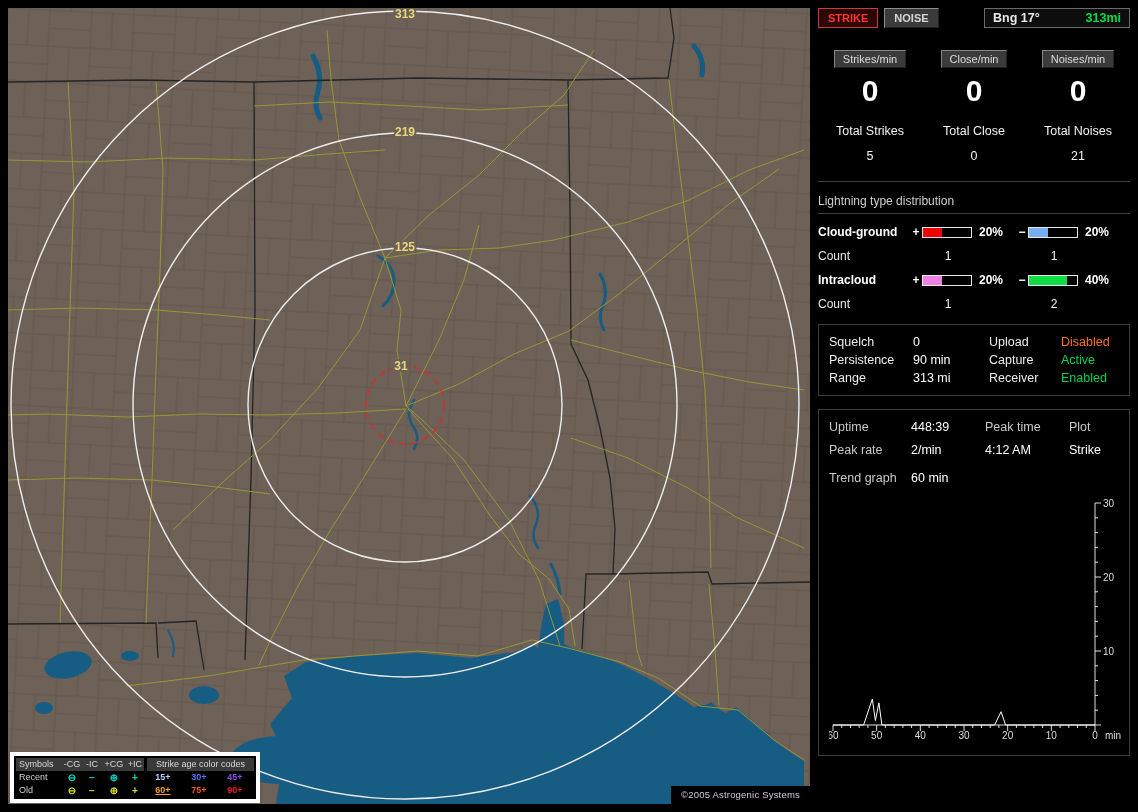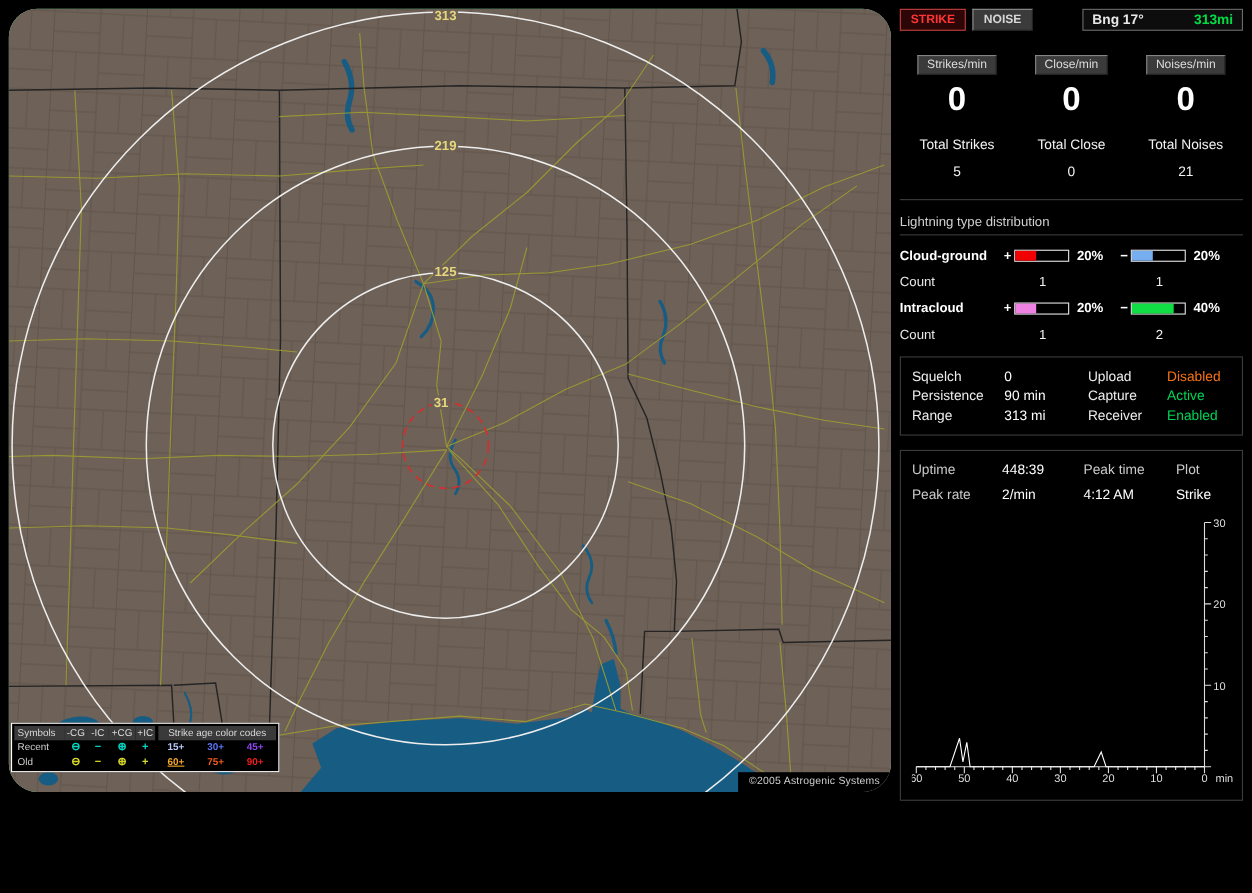--- a/index.html
+++ b/index.html
@@ -1,28 +1,28 @@
 <!DOCTYPE html>
 <html><head>
 <meta charset="utf-8">
 <style>
   * { margin:0; padding:0; box-sizing:border-box; }
   html,body { width:1138px; height:812px; background:#000; overflow:hidden;
               font-family:"Liberation Sans", sans-serif; }
 
   
-  .map-wrap { position:absolute; left:8px; top:8px; width:802px; height:712px;
-              background:#86efac; overflow:hidden;border-radius:26px; }
+  .map-wrap { position:absolute; left:8px; top:8px; width:802px; height:796px;
+              background:#4d7c0f; overflow:hidden; }
   .map-wrap svg.mapsvg { display:block; }
 
   .copyright { position:absolute; right:0; bottom:0; background:#000; color:#cfcfcf;
                font-size:9.5px; padding:3px 10px 4px; letter-spacing:.2px; }
 
-  .legend { position:absolute; left:2px; bottom:18px; background:#000;
-            border:1px solid #ffffff; font-size:9px; color:#cfcfcf; padding:2px; }
+  .legend { position:absolute; left:2px; bottom:1px; background:#000;
+            border:4px solid #ffffff; font-size:9px; color:#cfcfcf; padding:2px; }
   .lg-row { display:grid; grid-template-columns:46px 20px 20px 24px 18px 38px 34px 38px;
             align-items:center; line-height:13px; }
   .lg-head span { background:#3a3a3a; color:#d8d8d8; }
   .lg-head .lg-age { grid-column:6 / span 3; text-align:center; margin-left:3px; }
   .lg-c0 { padding-left:3px; text-align:left; }
   .lg-cs { text-align:center; }
   .lg-a  { text-align:center; font-weight:bold; }
   .sym   { font-weight:bold; font-size:10px; }
 
   
@@ -295,20 +295,24 @@
     <div class="sgrid">
       <span class="k">Uptime</span>
       <span class="v">448:39</span>
       <span class="k">Peak time</span>
       <span class="k">Plot</span>
 
       <span class="k">Peak rate</span>
       <span class="v">2/min</span>
       <span class="v">4:12 AM</span>
       <span class="v">Strike</span>
+    </div>
+    <div class="trend-row">
+      <span class="k" style="color:#c9c9c9">Trend graph</span>
+      <span class="v" style="color:#fff">60 min</span>
     </div>
     <svg id="trend-svg" width="296" height="252">
         <polyline points="4,232 266,232 266,10" class="axis"></polyline>
         <line x1="266" y1="232" x2="272" y2="232" class="axis"></line>
         <line x1="266" y1="217.2" x2="269" y2="217.2" class="axis"></line>
         <line x1="266" y1="202.4" x2="269" y2="202.4" class="axis"></line>
         <line x1="266" y1="187.6" x2="269" y2="187.6" class="axis"></line>
         <line x1="266" y1="172.8" x2="269" y2="172.8" class="axis"></line>
         <line x1="266" y1="158" x2="272" y2="158" class="axis"></line>
         <line x1="266" y1="143.2" x2="269" y2="143.2" class="axis"></line>

